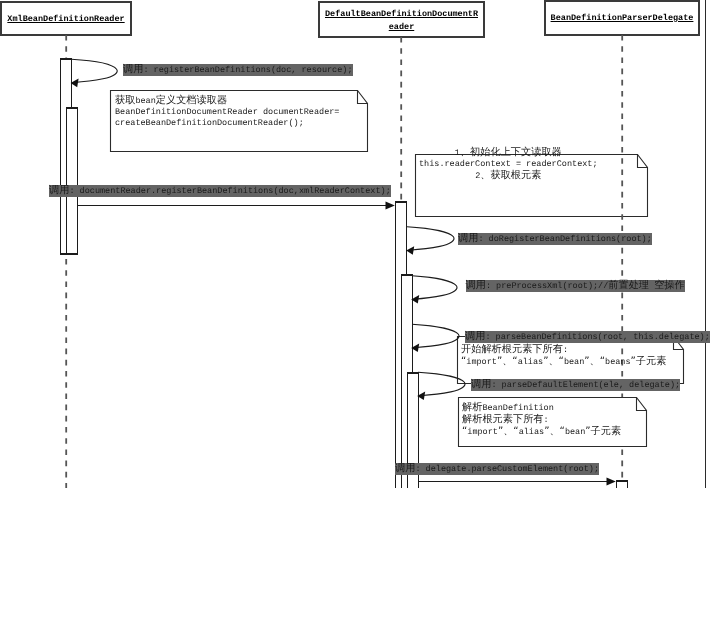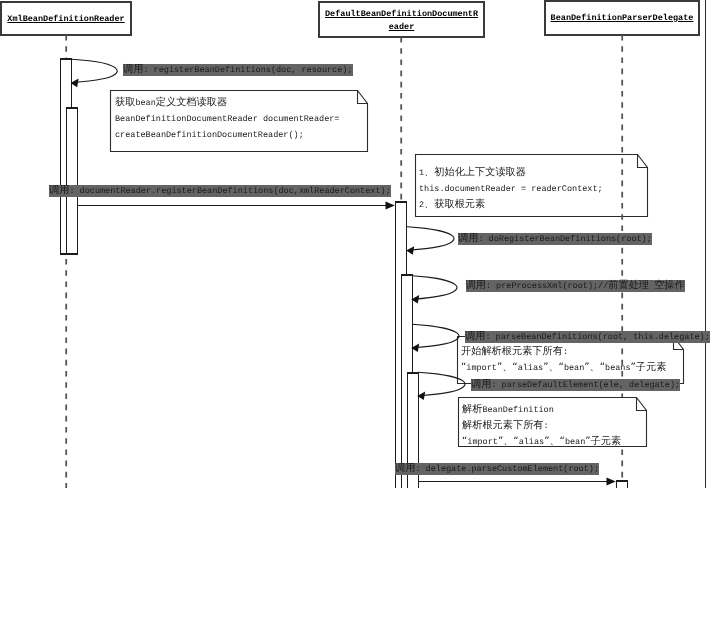--- a/index.html
+++ b/index.html
@@ -1,21 +1,21 @@
 <!DOCTYPE html>
 <html><head>
 <meta charset="utf-8">
 <title>Spring XmlBeanDefinitionReader Sequence Diagram</title>
 <style>
   html,body{margin:0;padding:0;background:#ffffff;}
   #canvas{position:relative;width:710px;height:488px;background:#ffffff;overflow:hidden;
     font-family:"Liberation Mono","DejaVu Sans Mono",monospace;font-size:8.5px;color:#1a1a1a;
     -webkit-font-smoothing:antialiased;text-rendering:geometricPrecision;filter:grayscale(1);}
   svg.layer{position:absolute;left:0;top:0;width:710px;height:639px;overflow:visible;}
-  .txt{position:absolute;white-space:pre;color:#1a1a1a;font-size:8.5px;line-height:16px;}
+  .txt{position:absolute;white-space:pre;color:#1a1a1a;font-size:8.5px;line-height:11px;}
   .lbl{position:absolute;white-space:pre;color:#1a1a1a;font-size:8.5px;line-height:11px;
        background:#15803d;}
   
   .cjk{font-style:normal;font-size:10.2px;font-family:"DejaVu Sans",sans-serif;}
   .hdr{position:absolute;white-space:pre;color:#000000;font-size:8.5px;font-weight:bold;
        text-decoration:underline;text-align:center;line-height:12.5px;left:0;right:0;}
 </style>
 </head>
 <body>
 
@@ -111,21 +111,21 @@
   <div class="lbl" style="left:123px;top:64px;"><i class="cjk">调用</i>: registerBeanDefinitions(doc, resource);</div>
   <div class="lbl" style="left:49px;top:185px;"><i class="cjk">调用</i>: documentReader.registerBeanDefinitions(doc,xmlReaderContext);</div>
   <div class="lbl" style="left:458px;top:232.5px;"><i class="cjk">调用</i>: doRegisterBeanDefinitions(root);</div>
   <div class="lbl" style="left:465px;top:331px;"><i class="cjk">调用</i>: parseBeanDefinitions(root, this.delegate);</div>
   <div class="lbl" style="left:465.5px;top:280px;"><i class="cjk">调用</i>: preProcessXml(root);//<i class="cjk">前置处理</i> <i class="cjk">空操作</i></div>
   <div class="lbl" style="left:471px;top:379px;"><i class="cjk">调用</i>: parseDefaultElement(ele, delegate);</div>
   <div class="lbl" style="left:395px;top:463px;"><i class="cjk">调用</i>: delegate.parseCustomElement(root);</div>
 
   <div class="txt" style="left:115px;top:94.5px;"><span><i class="cjk">获取</i>bean<i class="cjk">定义文档读取器</i></span><br><span>BeanDefinitionDocumentReader documentReader=</span><br><span>createBeanDefinitionDocumentReader();</span><br></div>
 
-  <div class="txt" style="left:419px;top:165px;"><span>1<i class="cjk">、初始化上下文读取器</i></span><br><span>this.documentReader = readerContext;</span><br><span>2<i class="cjk">、获取根元素</i></span><br></div>
+  <div class="txt" style="left:419px;top:147px;text-align:center;"><span>1<i class="cjk">、初始化上下文读取器</i></span><br><span>this.readerContext = readerContext;</span><br><span>2<i class="cjk">、获取根元素</i></span><br></div>
 
   <div class="txt" style="left:461px;top:344px;"><span><i class="cjk">开始解析根元素下所有</i>:</span><br><span><i class="cjk">“</i>import<i class="cjk">”、“</i>alias<i class="cjk">”、“</i>bean<i class="cjk">”、“</i>beans<i class="cjk">”子元素</i></span></div>
 
   <div class="txt" style="left:462px;top:401.5px;"><span><i class="cjk">解析</i>BeanDefinition</span><br><span><i class="cjk">解析根元素下所有</i>:</span><br><span><i class="cjk">“</i>import<i class="cjk">”、“</i>alias<i class="cjk">”、“</i>bean<i class="cjk">”子元素</i></span></div>
 
   <div class="txt" style="left:465px;top:515px;"><span><i class="cjk">解析其他子元素</i></span></div>
 
 </div>
 
 </body></html>

